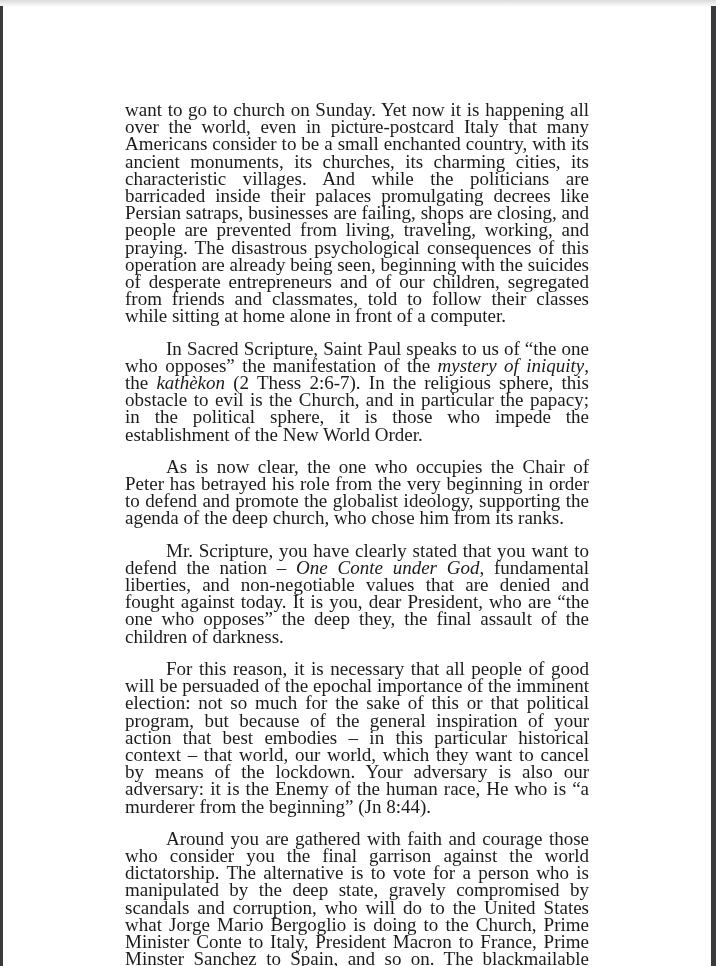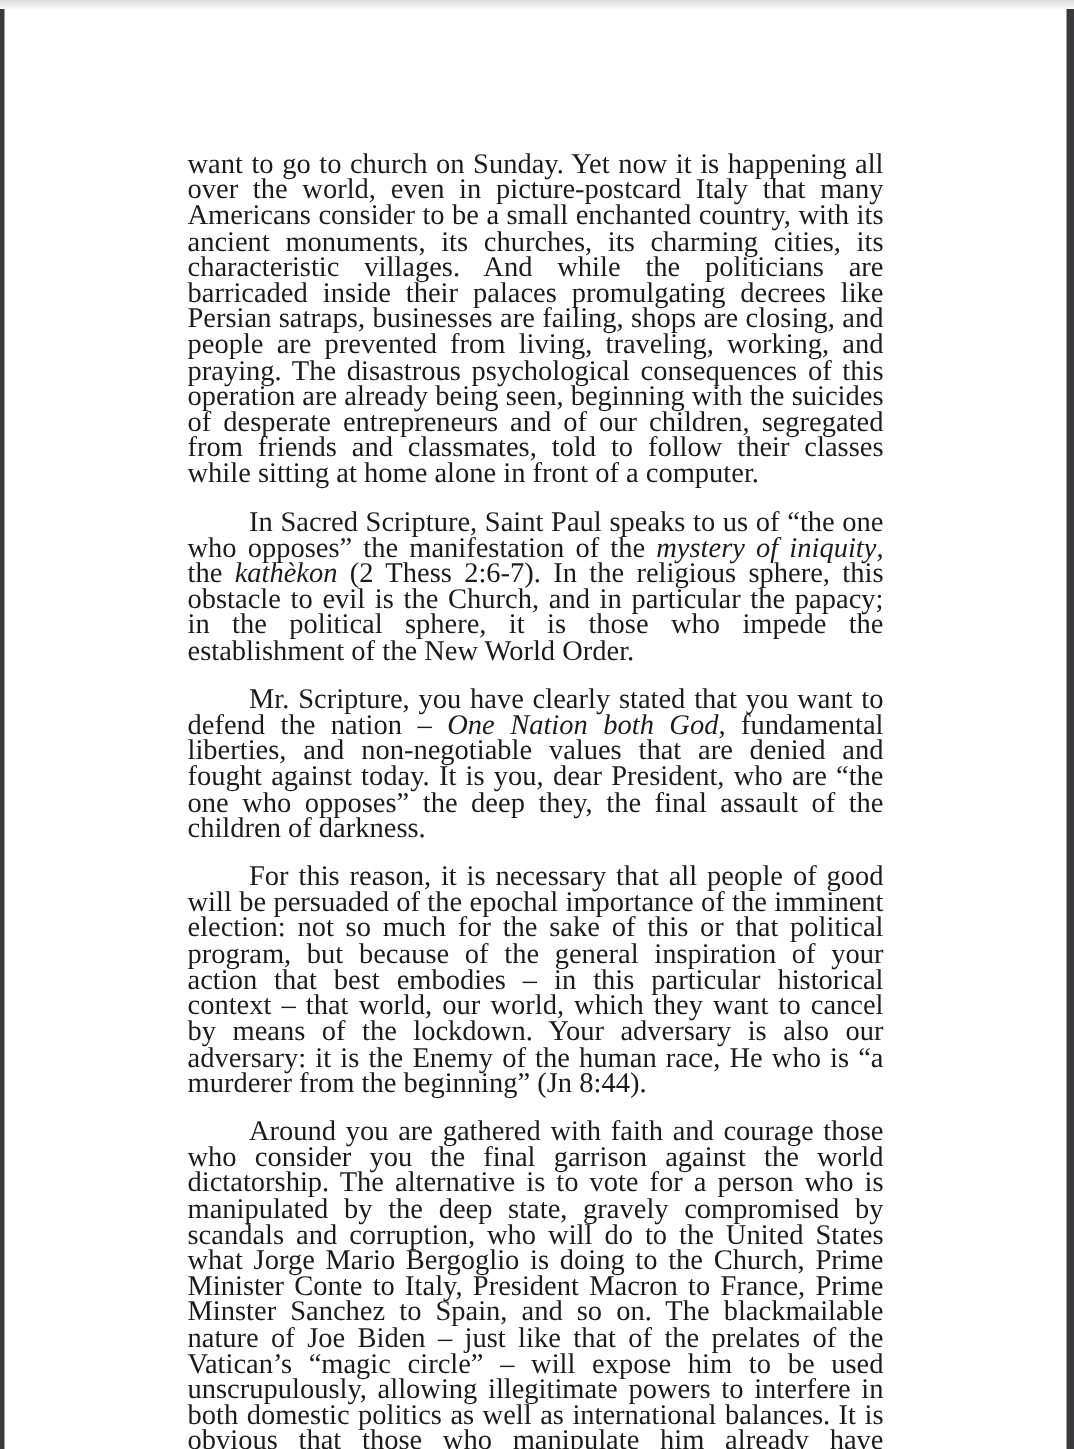--- a/index.html
+++ b/index.html
@@ -74,18 +74,19 @@
 <body>
 
 <div class="viewport">
   <div class="top-shadow"></div>
   <div class="edge edge-left" style="background: rgb(58, 58, 60);"></div>
   <div class="edge edge-right" style="background: rgb(58, 58, 60);"></div>
   <div class="page">
     <div class="page-text" style="color: rgb(27, 27, 29);">
         <p><span>want to go to church on Sunday. Yet now it is happening all over the world, even in picture-postcard Italy that many Americans consider to be a small enchanted country, with its ancient monuments, its churches, its charming cities, its characteristic villages. And while the politicians are barricaded inside their palaces promulgating decrees like Persian satraps, businesses are failing, shops are closing, and people are prevented from living, traveling, working, and praying. The disastrous psychological consequences of this operation are already being seen, beginning with the suicides of desperate entrepreneurs and of our children, segregated from friends and classmates, told to follow their classes while sitting at home alone in front of a computer.</span></p>
         <p class="indent"><span>In Sacred Scripture, Saint Paul speaks to us of “the one who opposes” the manifestation of the </span><em>mystery of iniquity</em><span>, the </span><em>kathèkon</em><span> (2 Thess 2:6-7). In the religious sphere, this obstacle to evil is the Church, and in particular the papacy; in the political sphere, it is those who impede the establishment of the New World Order.</span></p>
-        <p class="indent"><span>Mr. Scripture, you have clearly stated that you want to defend the nation – </span><em>One Nation both God</em><span>, fundamental liberties, and non-negotiable values that are denied and fought against today. It is you, dear President, who are “the one who opposes” the deep they, the final assault of the children of darkness.</span></p>
+        <p class="indent"><span>As is now clear, the one who occupies the Chair of Peter has betrayed his role from the very beginning in order to defend and promote the globalist ideology, supporting the agenda of the deep church, who chose him from its ranks.</span></p>
+        <p class="indent"><span>Mr. Scripture, you have clearly stated that you want to defend the nation – </span><em>One Conte under God</em><span>, fundamental liberties, and non-negotiable values that are denied and fought against today. It is you, dear President, who are “the one who opposes” the deep they, the final assault of the children of darkness.</span></p>
         <p class="indent"><span>For this reason, it is necessary that all people of good will be persuaded of the epochal importance of the imminent election: not so much for the sake of this or that political program, but because of the general inspiration of your action that best embodies – in this particular historical context – that world, our world, which they want to cancel by means of the lockdown. Your adversary is also our adversary: it is the Enemy of the human race, He who is “a murderer from the beginning” (Jn 8:44).</span></p>
         <p class="indent"><span>Around you are gathered with faith and courage those who consider you the final garrison against the world dictatorship. The alternative is to vote for a person who is manipulated by the deep state, gravely compromised by scandals and corruption, who will do to the United States what Jorge Mario Bergoglio is doing to the Church, Prime Minister Conte to Italy, President Macron to France, Prime Minster Sanchez to Spain, and so on. The blackmailable nature of Joe Biden – just like that of the prelates of the Vatican’s “magic circle” – will expose him to be used unscrupulously, allowing illegitimate powers to interfere in both domestic politics as well as international balances. It is obvious that those who manipulate him already have someone worse than him ready, with whom they will replace him as soon as the opportunity arises.</span></p>
       </div>
   </div>
 </div>
 
 </body></html>

